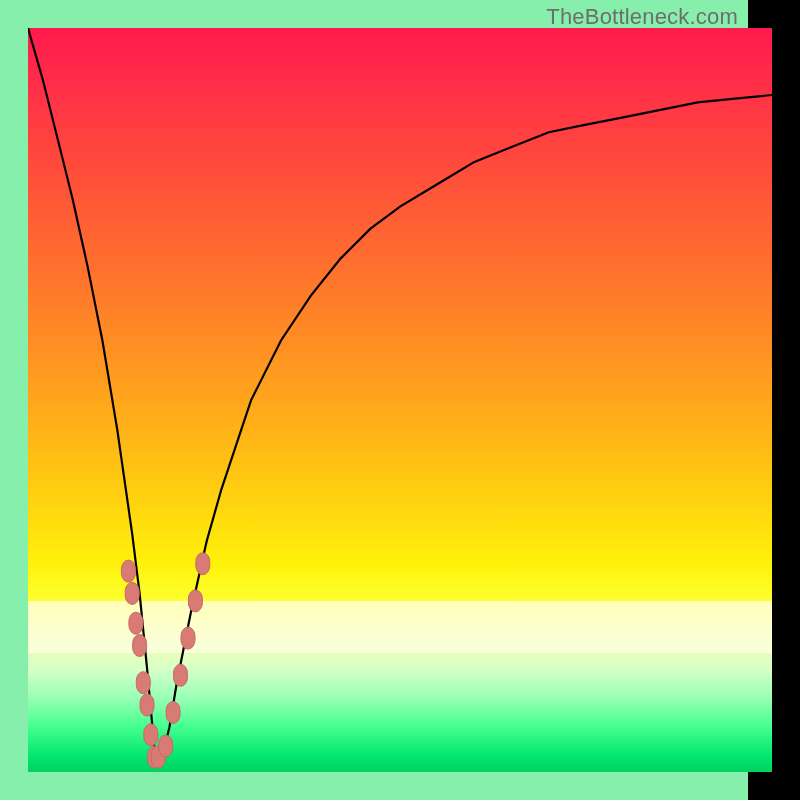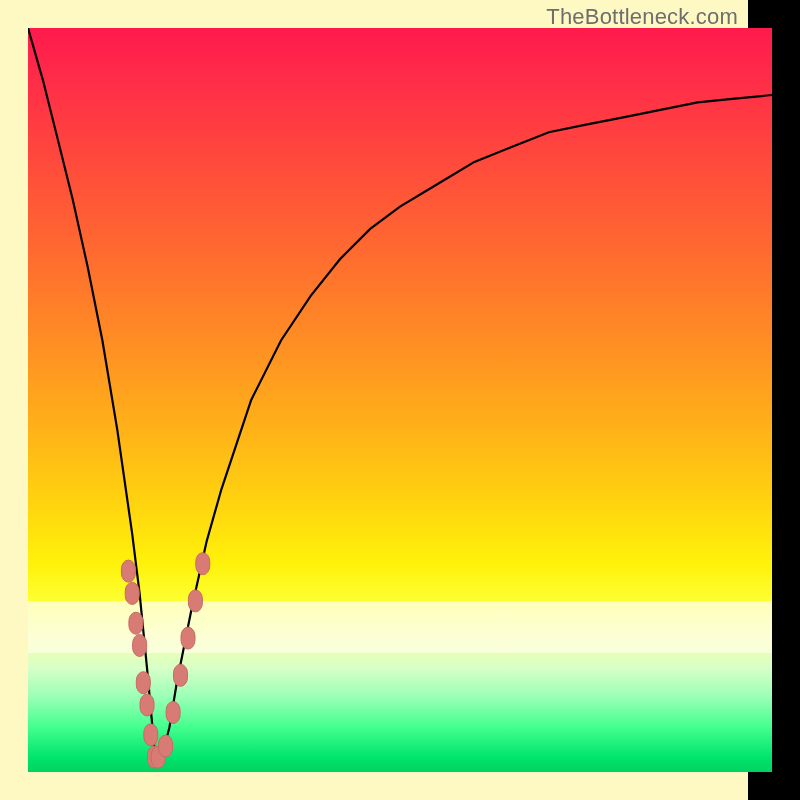--- a/index.html
+++ b/index.html
@@ -8,21 +8,21 @@
     width: 800px;
     height: 800px;
     overflow: hidden;
     background: #000;
     font-family: Arial, Helvetica, sans-serif;
   }
   .frame {
     position: relative;
     width: 748px;
     height: 800px;
-    background: #fef9c3;
+    background: #86efac;
     text-align: center;
   }
   .plot-area {
     position: absolute;
     left: 28px;
     top: 28px;
     width: 744px;
     height: 744px;
     background: linear-gradient(
       to bottom,

